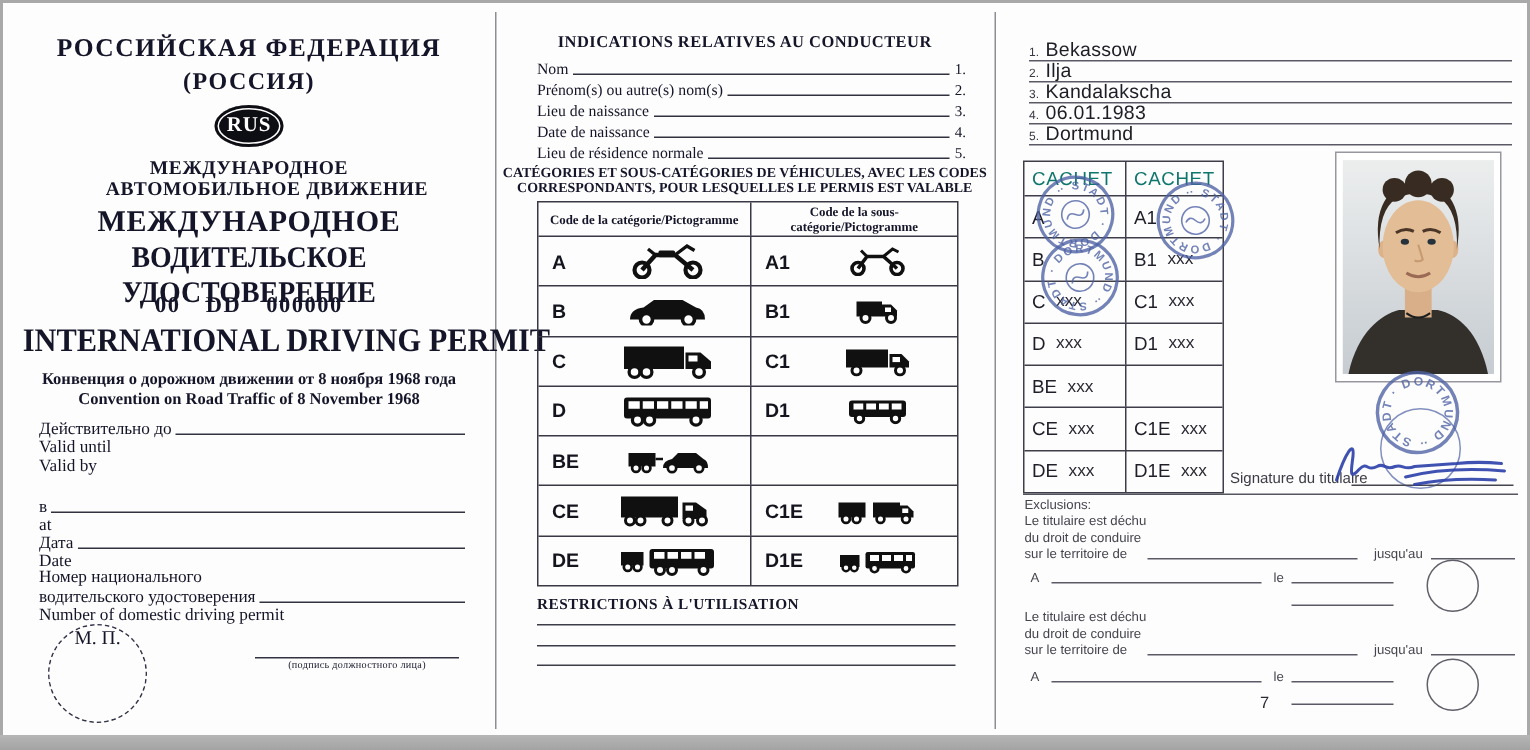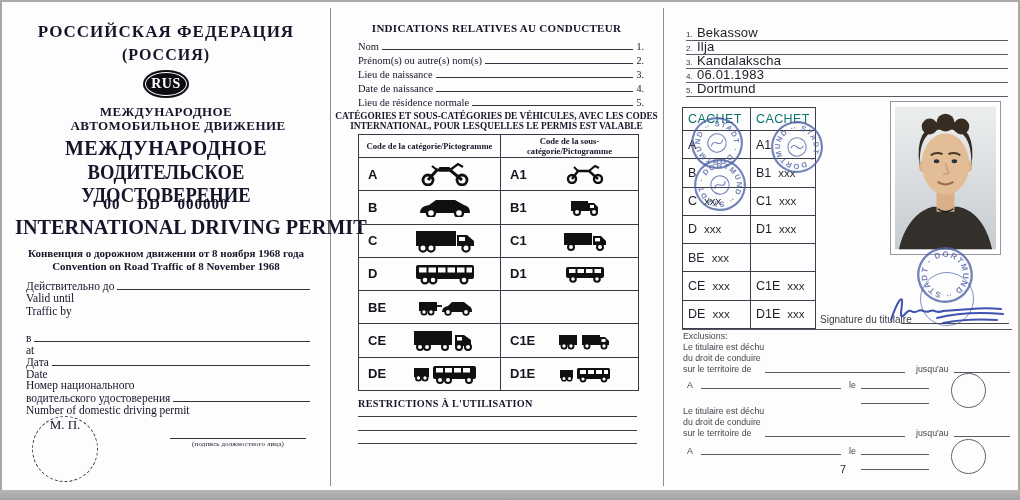--- a/index.html
+++ b/index.html
@@ -122,21 +122,21 @@
     <div class="ctr lp-cen">Convention on Road Traffic of 8 November 1968</div>
 
     <div class="lp-field" style="top:277px">
       <div class="frow">
           <span>Действительно до</span>
           <span class="fline"></span>
         </div>
       <div>Valid until</div>
     </div>
     <div class="lp-field" style="top:303px">
-      <div>Traffic by</div>
+      <div>Valid by</div>
     </div>
     <div class="lp-field" style="top:329px">
       <div class="frow">
           <span>в</span>
           <span class="fline"></span>
         </div>
       <div>at</div>
     </div>
     <div class="lp-field" style="top:377px">
       <div>Номер национального</div>
@@ -186,21 +186,21 @@
         <span class="fline"></span>
         <span class="fnum">4.</span>
     </div>
     <div class="mp-field" style="top:93px">
       <span>Lieu de résidence normale</span>
         <span class="fline"></span>
         <span class="fnum">5.</span>
     </div>
 
     <div class="ctr mp-h1">CATÉGORIES ET SOUS-CATÉGORIES DE VÉHICULES, AVEC LES CODES</div>
-    <div class="ctr mp-h2">INTERNATIONAL, POUR LESQUELLES LE PERMIS EST VALABLE</div>
+    <div class="ctr mp-h2">CORRESPONDANTS, POUR LESQUELLES LE PERMIS EST VALABLE</div>
 
     <div class="vtable">
       <div class="vth">Code de la catégorie/Pictogramme</div>
       <div class="vth">Code de la sous-catégorie/Pictogramme</div>
 
       <div class="vtd">
         <span class="vcode">A</span>
         <span class="vicon-wrap">
             <svg width="52" height="24" viewBox="0 0 52 24">
               <circle cx="9" cy="18" r="5" fill="none" stroke="#101010" stroke-width="2.8"></circle>

